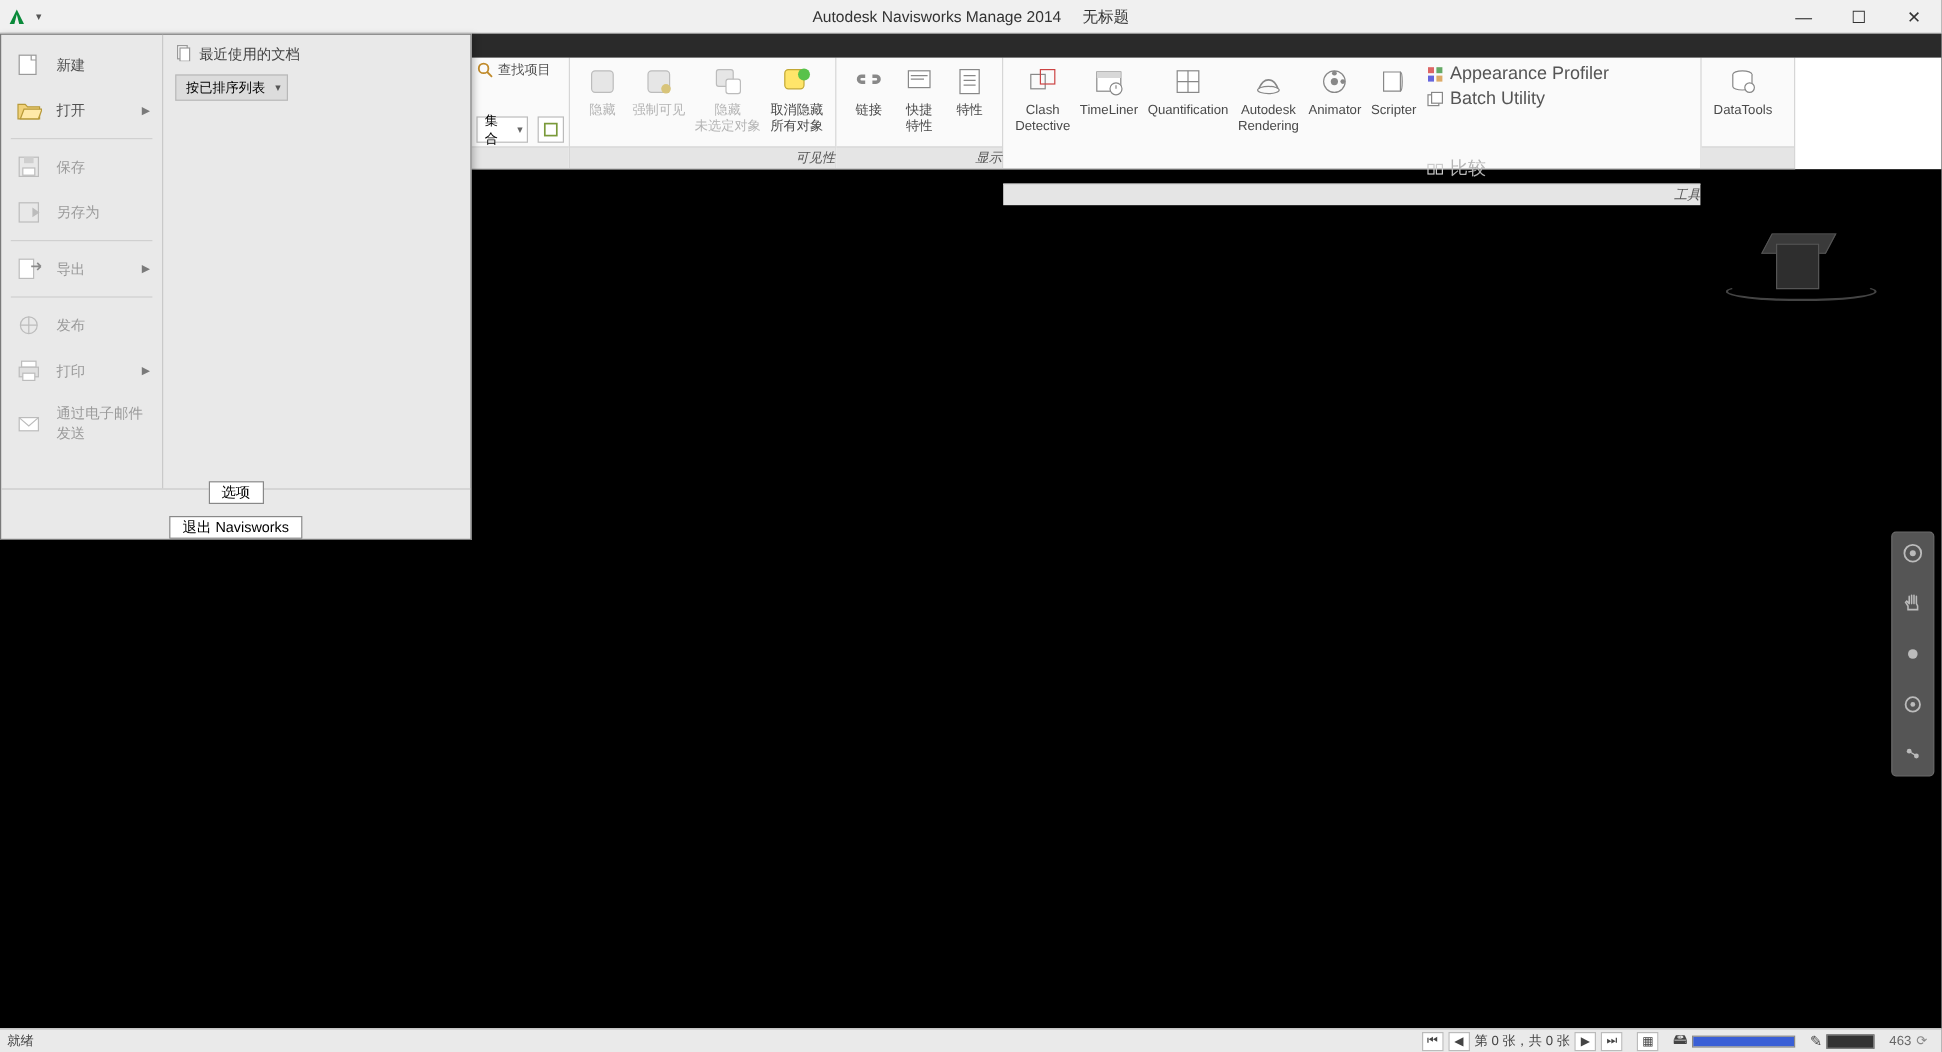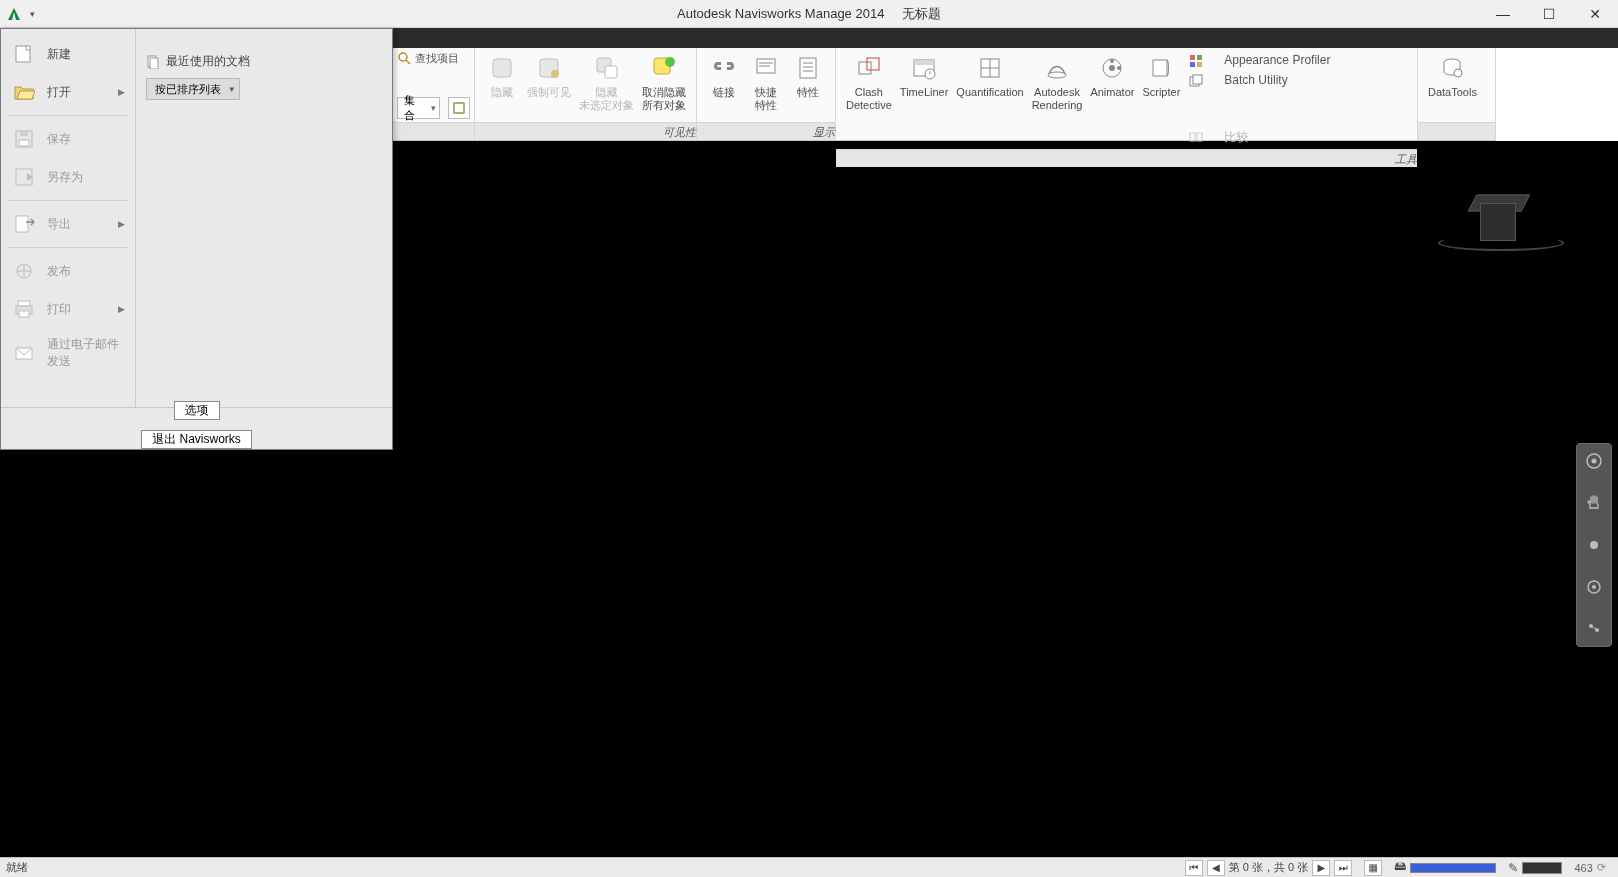--- a/index.html
+++ b/index.html
@@ -23,21 +23,21 @@
   .group-body { flex: 1; display: flex; align-items: flex-start; padding: 2px 6px 0 6px; }
   .group-title { height: 18px; background: #e5e5e5; border-top: 1px solid #d6d6d6; font-size: 11px; color: #555; text-align: right; line-height: 18px; font-style: italic; }
 
   .rbtn { display: flex; flex-direction: column; align-items: center; justify-content: flex-start; padding: 2px 4px; min-width: 42px; color: #4a4a4a; cursor: pointer; text-align: center; }
   .rbtn.disabled { color: #b4b4b4; }
   .rbtn .ico { width: 32px; height: 32px; margin-bottom: 2px; display: flex; align-items: center; justify-content: center; }
   .rbtn .lbl { font-size: 11px; line-height: 13px; white-space: pre-line; }
 
   
   .smallcol { display: flex; flex-direction: column; gap: 2px; padding: 2px 2px; }
-  .smallrow { display: flex; align-items: flex-start; gap: 20px; color: #555; font-size: 12px; padding: 1px 2px; cursor: pointer; }
+  .smallrow { display: flex; align-items: center; gap: 4px; color: #555; font-size: 15px; padding: 1px 2px; cursor: pointer; }
   .smallrow.disabled { color: #b4b4b4; margin-top: 36px; }
   .smallrow .sico { width: 16px; height: 16px; display:flex; align-items:center; justify-content:center; }
 
   
   .ribbon .left-peek { width: 82px; display: flex; flex-direction: column; border-right: 1px solid #d6d6d6; }
   .left-peek .top { height: 20px; display:flex; align-items:center; gap:4px; padding: 2px 4px; color:#555; font-size:11px;}
   .left-peek .mid { flex:1; display:flex; align-items:center; gap:8px; padding: 2px 4px; }
   .left-peek .setdrop { height: 22px; border:1px solid #bbb; background:#fff; padding:0 14px 0 6px; font-size:11px; display:flex; align-items:center; position:relative;}
   .left-peek .setdrop::after { content:"▾"; position:absolute; right:4px; font-size:9px; color:#666;}
   .left-peek .sq { width:22px; height:22px; border:1px solid #bbb; background:#fff; display:flex; align-items:center; justify-content:center;}
@@ -46,21 +46,21 @@
   .app-menu { position: absolute; left: 0; top: 28px; width: 393px; height: 422px; background: #e9e9e9; border: 1px solid #7a7a7a; box-shadow: 2px 2px 6px rgba(0,0,0,.25); z-index: 100; display: flex; flex-direction: column; }
   .app-menu-body { flex: 1; display: flex; }
   .menu-left { width: 135px; border-right: 1px solid #c9c9c9; padding: 6px 0; }
   .menu-left .mi { display: flex; align-items: center; padding: 8px 10px; gap: 10px; color: #505050; cursor: pointer; position: relative; }
   .menu-left .mi.dim { color: #9a9a9a; }
   .menu-left .mi .mico { width: 26px; height: 22px; display:flex; align-items:center; justify-content:center; }
   .menu-left .mi .arrow { margin-left: auto; font-size: 9px; color: #7a7a7a; }
   .menu-left hr { border: none; border-top: 1px solid #d0d0d0; margin: 4px 8px; }
 
   .menu-right { flex: 1; padding: 8px 10px; display: flex; flex-direction: column; }
-  .menu-right .hdr { display:flex; align-items:center; gap:6px; font-size:12px; color:#444; margin-bottom:8px;margin-top:16px;}
+  .menu-right .hdr { display:flex; align-items:flex-start; gap:6px; font-size:12px; color:#444; margin-bottom:8px;}
   .menu-right .sortbtn { display:inline-flex; align-items:center; gap:4px; background:#dcdcdc; border:1px solid #b8b8b8; height:22px; padding:0 18px 0 8px; font-size:11px; position:relative; cursor:pointer;}
   .menu-right .sortbtn::after{content:"▾"; position:absolute; right:5px; font-size:9px; color:#555;}
 
   .app-menu-footer { height: 42px; border-top: 1px solid #c9c9c9; display:flex; align-items:center; justify-content:flex-end; gap:10px; padding: 0 10px; flex-direction: column; }
   .app-menu-footer button { height: 24px; padding: 0 10px; font-size: 12px; background:#fff; border:1px solid #888; cursor:pointer; }
 
   
   .viewport { position:absolute; left:0; right:0; top:141px; bottom:20px; background:#000; z-index:1; }
   .cube { position:absolute; right:92px; top:50px; width:54px; height:60px; pointer-events:none; }
   .cube .face { position:absolute; background:#3a3a3a; border:1px solid #555; }

